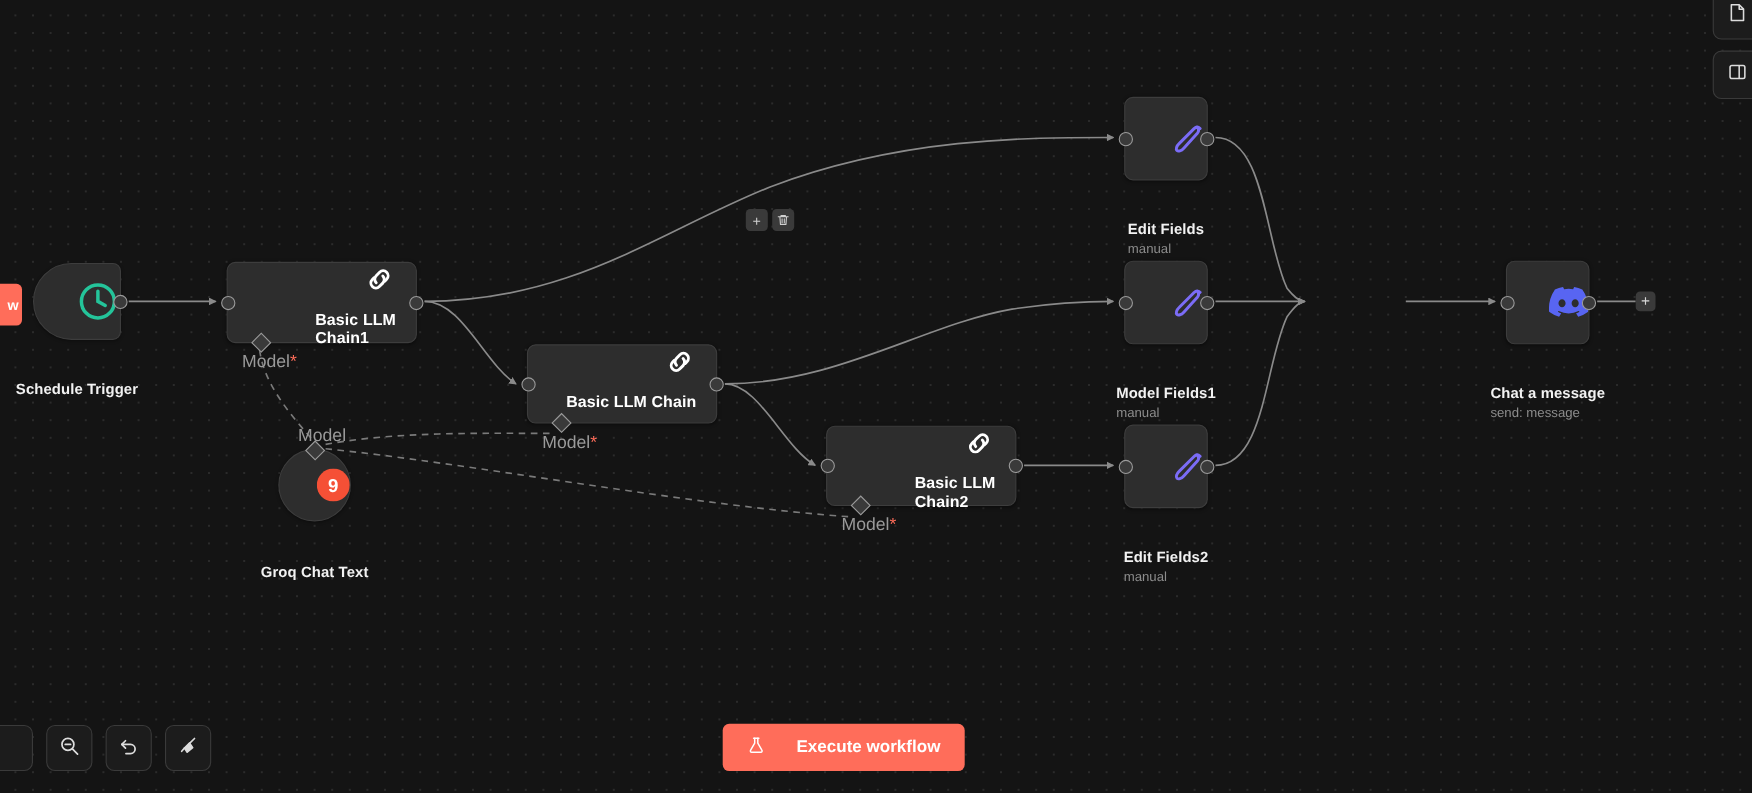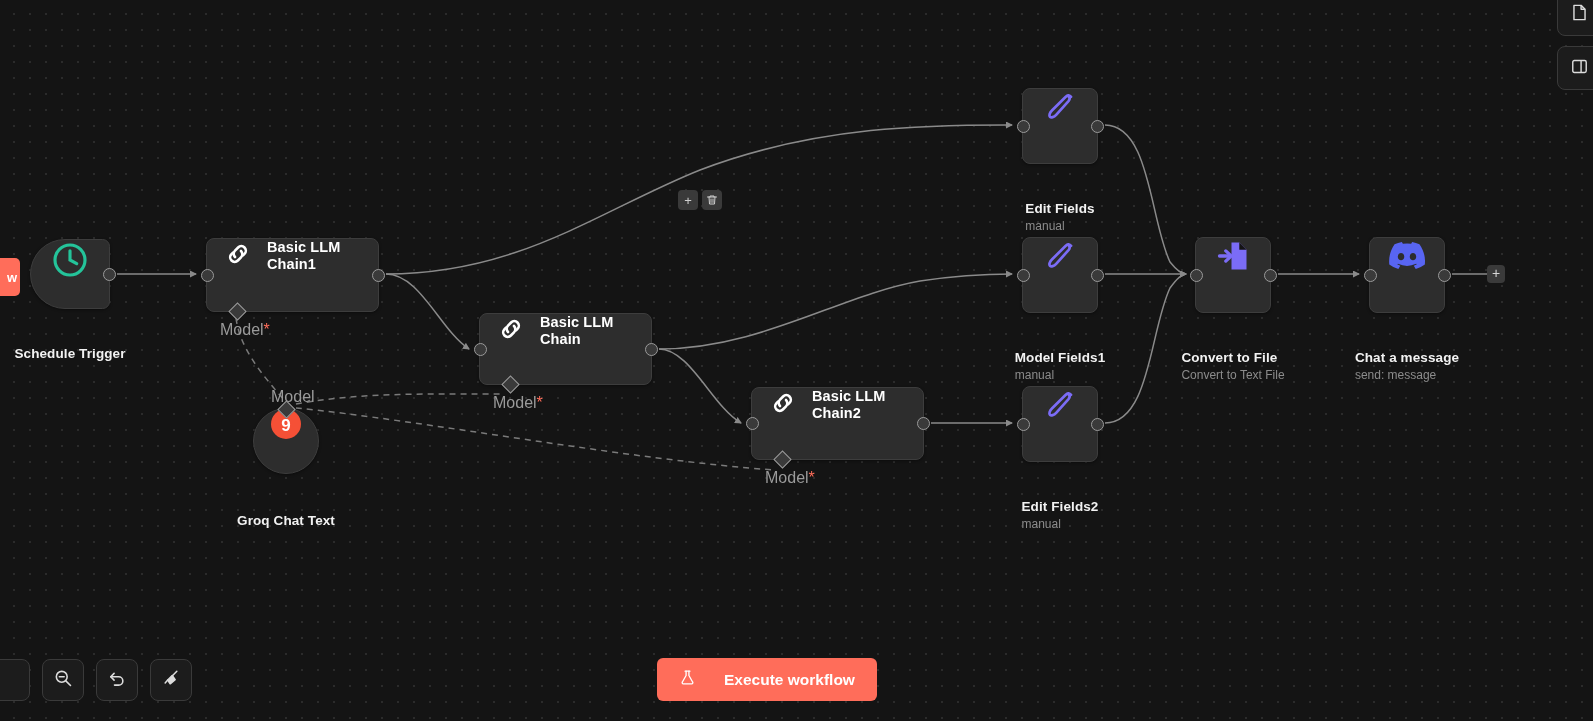--- a/index.html
+++ b/index.html
@@ -20,22 +20,23 @@
   }
   #edges { position: absolute; inset: 0; width: 1593px; height: 721px; pointer-events: none; }
 
   
   .node { position: absolute; }
   .nbody {
     position: relative;
     background: #2d2d2d;
     border: 1px solid #3d3d3d;
     border-radius: 8px;
-    display: flex; align-items: flex-start;
+    display: flex; align-items: flex-end;
     box-shadow: 0 1px 3px rgba(0,0,0,.4);
+    flex-direction: column;
   }
   .nbody.trigger { border-radius: 38px 8px 8px 38px; }
   .nbody.square  { width: 76px; height: 76px; justify-content: center; }
   .nbody.wide    { padding: 0 18px 0 16px; gap: 14px; }
   .nbody.circle  { width: 66px; height: 66px; border-radius: 50%; justify-content: center; }
 
   .nicon { flex: none; display: flex; align-items: center; justify-content: center; }
   .ntitle {
     color: #ffffff; font-size: 14.5px; font-weight: bold;
     line-height: 1.15; white-space: pre-line; letter-spacing: .1px;
@@ -289,38 +290,20 @@
       </span>
       <span class="port inp"></span>
       <span class="port outp"></span>
     </div>
     <div class="caption" style="top:82px;">
       <div class="cap-name">Edit Fields2</div>
       <div class="cap-sub">manual</div>
     </div>
   </div>
 
-  <div class="node" style="left:1195px; top:237px; width:76px; height:76px;">
-    <div class="nbody square">
-      <span class="nicon">
-        <svg width="36" height="36" viewBox="0 0 24 24">
-          <path d="M11 3 h5.2 L21 7.8 V21 H11 z" fill="#7b6cf6"></path>
-          <path d="M16.2 3 v4.8 H21 z" fill="#141414"></path>
-          <path d="M3 12 h7" stroke="#7b6cf6" stroke-width="2.2" stroke-linecap="round" fill="none"></path>
-          <path d="M7.2 8.6 L10.8 12 L7.2 15.4" stroke="#7b6cf6" stroke-width="2.2" stroke-linecap="round" stroke-linejoin="round" fill="none"></path>
-        </svg>
-      </span>
-      <span class="port inp"></span>
-      <span class="port outp"></span>
-    </div>
-    <div class="caption" style="top:82px;">
-      <div class="cap-name">Convert to File</div>
-      <div class="cap-sub">Convert to Text File</div>
-    </div>
-  </div>
 
   <div class="node" style="left:1369px; top:237px; width:76px; height:76px;">
     <div class="nbody square">
       <span class="nicon">
         <svg width="36" height="36" viewBox="0 0 24 19" fill="#5865f2">
           <path d="M20.3 1.6 A19.8 19.8 0 0 0 15.4 .1 a13.9 13.9 0 0 0-.63 1.3 18.3 18.3 0 0 0-5.5 0A13.8 13.8 0 0 0 8.6 .1 19.7 19.7 0 0 0 3.7 1.6 C.6 6.2-.25 10.7.18 15.1a19.9 19.9 0 0 0 6.06 3.06 14.6 14.6 0 0 0 1.3-2.11 12.9 12.9 0 0 1-2.05-.99c.17-.13.34-.26.5-.39a14.2 14.2 0 0 0 12.1 0c.16.14.33.27.5.39a13 13 0 0 1-2.05.99 14.4 14.4 0 0 0 1.3 2.11 19.8 19.8 0 0 0 6.06-3.06 c.5-5.1-.85-9.56-3.6-13.5ZM8.02 12.4c-1.18 0-2.16-1.08-2.16-2.41s.95-2.42 2.16-2.42 2.18 1.09 2.16 2.42c0 1.33-.95 2.41-2.16 2.41Zm7.97 0c-1.19 0-2.16-1.08-2.16-2.41s.95-2.42 2.16-2.42 2.17 1.09 2.15 2.42c0 1.33-.94 2.41-2.15 2.41Z"></path>
         </svg>
       </span>
       <span class="port inp"></span>
       <span class="port outp"></span>

